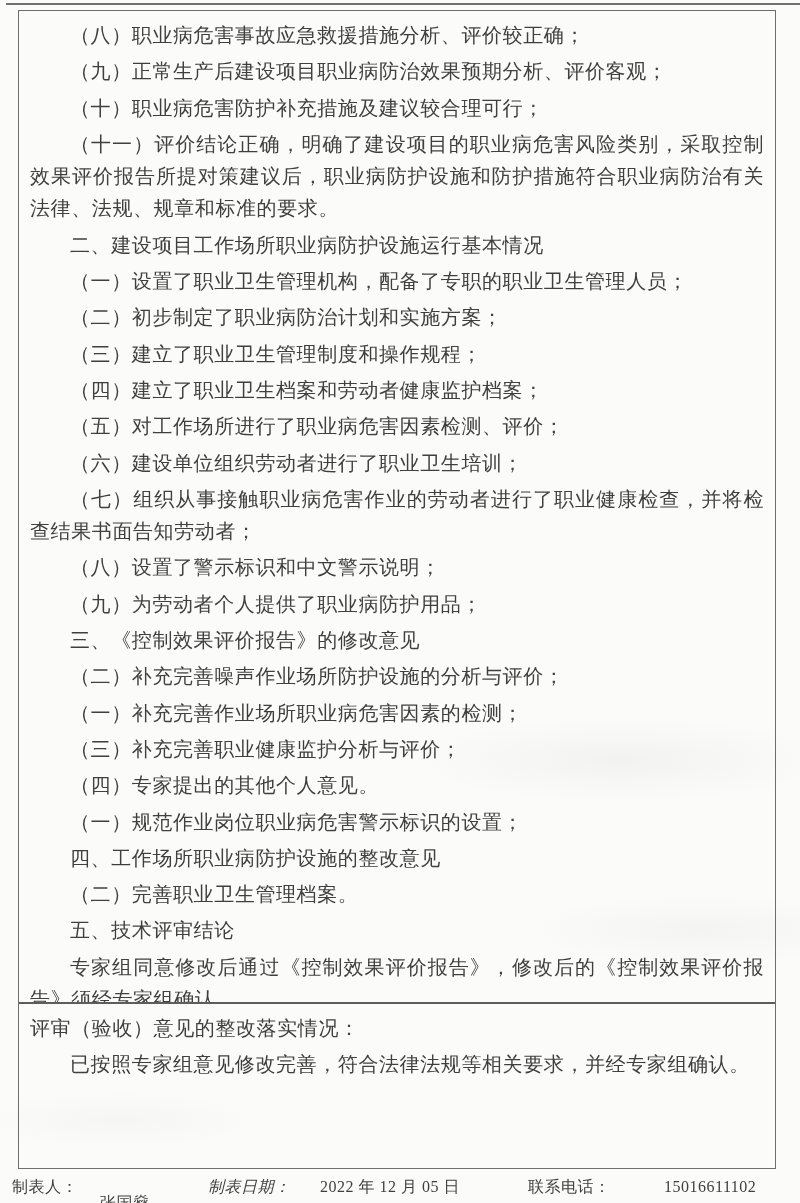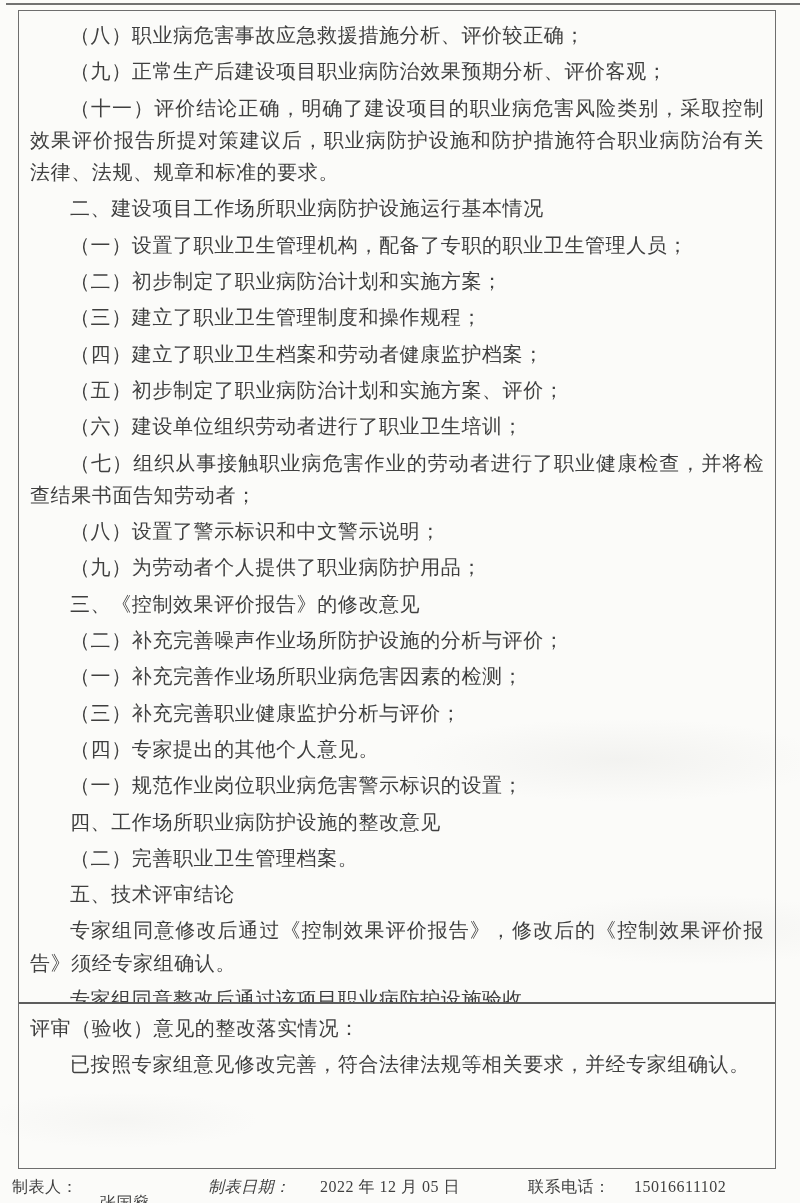--- a/index.html
+++ b/index.html
@@ -83,40 +83,41 @@
   }
   .footer-row .fi {
     position: absolute;
     top: 0;
   }
   .f-preparer-label { left: 12px; }
   .f-preparer       { left: 100px; margin-top: 16px; }
   .f-date-label     { left: 208px; font-style: italic; }
   .f-date           { left: 320px; }
   .f-phone-label    { left: 528px; }
-  .f-phone          { left: 634px; font-family: "Liberation Serif", serif; }
+  .f-phone          { left: 664px; font-family: "Liberation Serif", serif; }
 </style>
 </head>
 <body>
 
 <div class="top-cut-line"></div>
 
 <div class="doc-box">
 
   <div class="cell-main">
 
   <p class="line">（八）职业病危害事故应急救援措施分析、评价较正确；</p>
       <p class="line">（九）正常生产后建设项目职业病防治效果预期分析、评价客观；</p>
+      <p class="line">（十）职业病危害防护补充措施及建议较合理可行；</p>
       <p class="line">（十一）评价结论正确，明确了建设项目的职业病危害风险类别，采取控制效果评价报告所提对策建议后，职业病防护设施和防护措施符合职业病防治有关法律、法规、规章和标准的要求。</p>
       <p class="line">二、建设项目工作场所职业病防护设施运行基本情况</p>
       <p class="line">（一）设置了职业卫生管理机构，配备了专职的职业卫生管理人员；</p>
       <p class="line">（二）初步制定了职业病防治计划和实施方案；</p>
       <p class="line">（三）建立了职业卫生管理制度和操作规程；</p>
       <p class="line">（四）建立了职业卫生档案和劳动者健康监护档案；</p>
-      <p class="line">（五）初步制定了职业病防治计划和实施方案、评价；</p>
+      <p class="line">（五）对工作场所进行了职业病危害因素检测、评价；</p>
       <p class="line">（六）建设单位组织劳动者进行了职业卫生培训；</p>
       <p class="line">（七）组织从事接触职业病危害作业的劳动者进行了职业健康检查，并将检查结果书面告知劳动者；</p>
       <p class="line">（八）设置了警示标识和中文警示说明；</p>
       <p class="line">（九）为劳动者个人提供了职业病防护用品；</p>
       <p class="line">三、《控制效果评价报告》的修改意见</p>
       <p class="line">（二）补充完善噪声作业场所防护设施的分析与评价；</p>
       <p class="line">（一）补充完善作业场所职业病危害因素的检测；</p>
       <p class="line">（三）补充完善职业健康监护分析与评价；</p>
       <p class="line">（四）专家提出的其他个人意见。</p>
       <p class="line">（一）规范作业岗位职业病危害警示标识的设置；</p>

